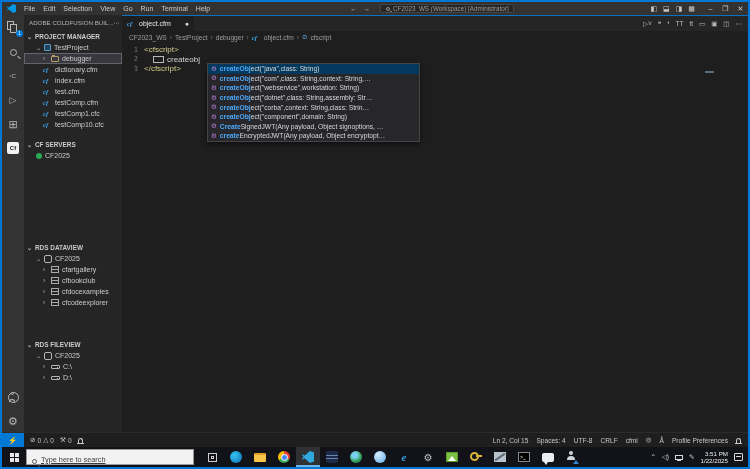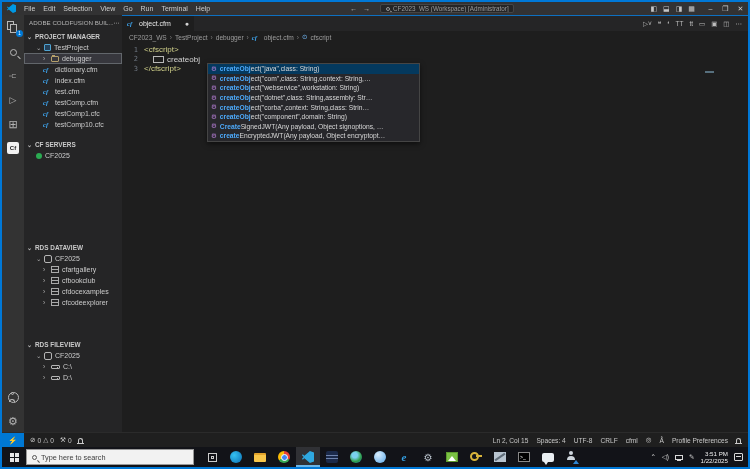--- a/index.html
+++ b/index.html
@@ -104,21 +104,21 @@
   .sb-right{margin-left:auto;display:flex;align-items:center;gap:8px;padding-right:7px;}
   .sit{display:flex;align-items:center;gap:2px;}
   .bell{width:5px;height:5px;border:1px solid #c8c8c8;border-radius:50% 50% 0 0;border-bottom:none;position:relative;display:inline-block;}
   .bell::after{content:"";position:absolute;left:-2px;right:-2px;bottom:-1px;height:1px;background:#c8c8c8;}
 
   
   .taskbar{height:20px;background:#121318;display:flex;align-items:center;flex:0 0 auto;}
   .start{width:24px;height:100%;display:flex;align-items:center;justify-content:center;}
   .winlogo{width:9px;height:9px;display:grid;grid-template-columns:4px 4px;grid-template-rows:4px 4px;gap:1px;}
   .winlogo span{background:#e8e8e8;}
-  .tsearch{width:168px;height:16px;background:#f2f2f2;border:1px solid #999;display:flex;align-items:center;gap:4px;padding:0 5px;color:#3c3c3c;font-size:7.3px;flex:0 0 auto;}
+  .tsearch{width:168px;height:16px;background:#f2f2f2;border:1px solid #999;display:flex;align-items:flex-end;gap:4px;padding:0 5px;color:#3c3c3c;font-size:7.3px;flex:0 0 auto;text-decoration:underline;}
   .tlens{width:5px;height:5px;border:1px solid #555;border-radius:50%;position:relative;flex:0 0 auto;}
   .tlens::after{content:"";position:absolute;width:3px;height:1px;background:#555;left:4px;top:5px;transform:rotate(45deg);}
   .tapps{display:flex;height:100%;margin-left:6px;}
   .tslot{width:24px;height:100%;display:flex;align-items:center;justify-content:center;position:relative;}
   .tslot.active{background:rgba(255,255,255,.13);box-shadow:inset 0 -2px 0 #69b5e8;}
   .tv{width:9px;height:9px;border:1px solid #ccc;position:relative;}
   .tv::before{content:"";position:absolute;inset:2px;border:1px solid #ccc;}
   .iedge{width:12px;height:12px;border-radius:50%;background:radial-gradient(circle at 35% 35%,#35c1f1,#0a6fb4);}
   .ifold{width:12px;height:9px;background:#f8c64a;border-top:2px solid #e2a32b;border-radius:1px;}
   .ichrome{width:12px;height:12px;border-radius:50%;background:conic-gradient(#ea4335 0 33%,#34a853 33% 66%,#fbbc05 66% 100%);position:relative;}

